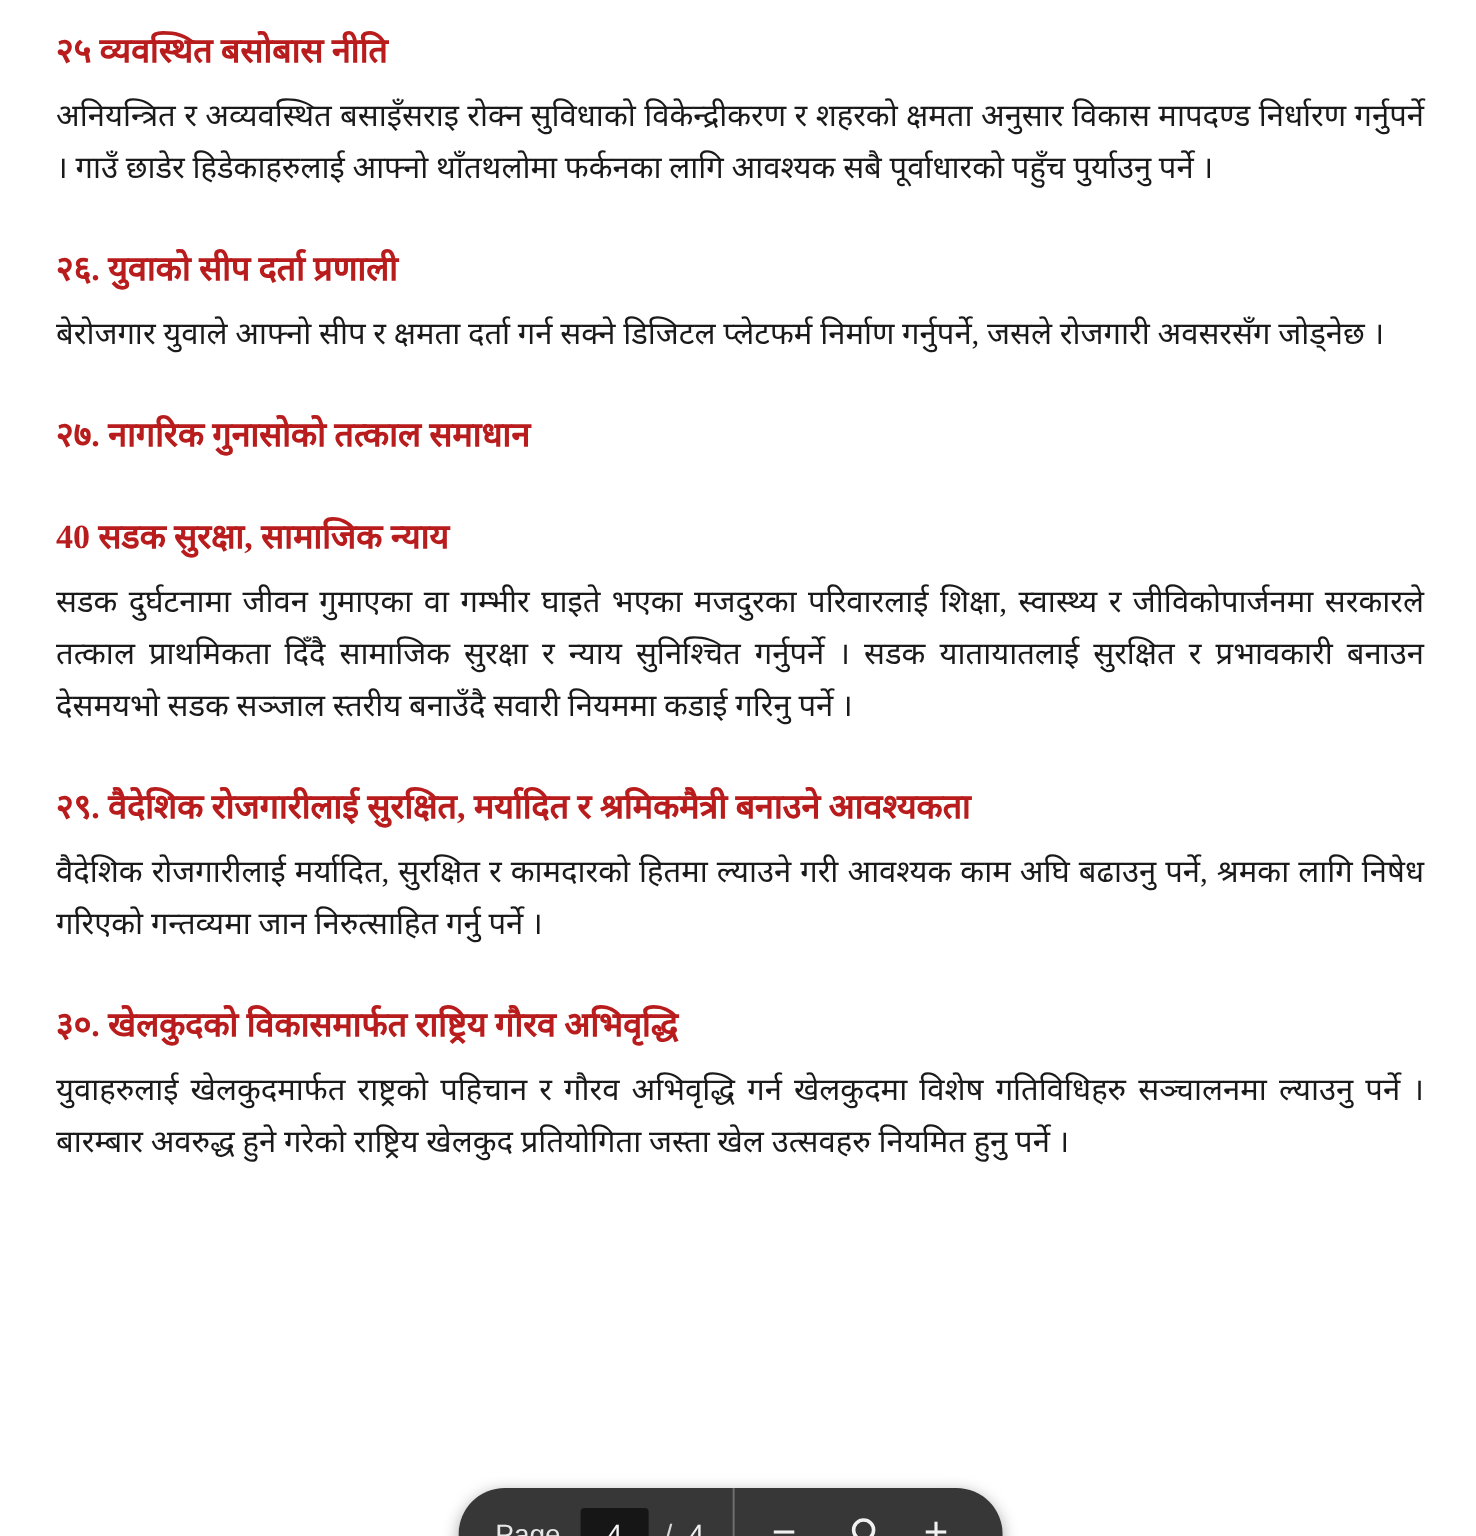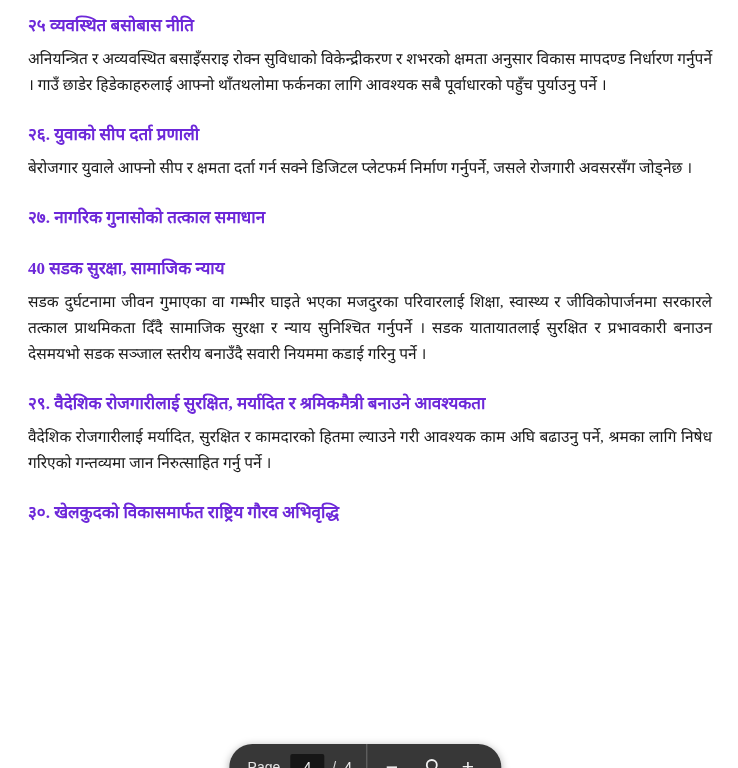--- a/index.html
+++ b/index.html
@@ -14,21 +14,21 @@
     font-family: "Liberation Serif", "DejaVu Serif", serif;
     color: #151515;
     padding: 12px 26px 0 28px;
   }
   .doc-section { margin-bottom: 23px; }
   .doc-heading {
     font-size: 17px;
     font-weight: 700;
     line-height: 28px;
     margin-bottom: 6px;
-    color: #6d28d9;
+    color: #b91c1c;
   }
   .doc-body {
     font-size: 15.5px;
     line-height: 26px;
     text-align: justify;
     color: #1a1a1a;
   }
   
   .pdf-toolbar {
     position: absolute;
@@ -83,21 +83,21 @@
   }
   .tb-btn svg { display: block; }
 </style>
 </head>
 <body>
 
 <div class="page">
 
   <section class="doc-section">
     <h2 class="doc-heading">२५ व्यवस्थित बसोबास नीति</h2>
-    <p class="doc-body">अनियन्त्रित र अव्यवस्थित बसाइँसराइ रोक्न सुविधाको विकेन्द्रीकरण र शभरको क्षमता अनुसार विकास मापदण्ड निर्धारण गर्नुपर्ने । गाउँ छाडेर हिडेकाहरुलाई आफ्नो थाँतथलोमा फर्कनका लागि आवश्यक सबै पूर्वाधारको पहुँच पुर्याउनु पर्ने ।</p>
+    <p class="doc-body">अनियन्त्रित र अव्यवस्थित बसाइँसराइ रोक्न सुविधाको विकेन्द्रीकरण र शहरको क्षमता अनुसार विकास मापदण्ड निर्धारण गर्नुपर्ने । गाउँ छाडेर हिडेकाहरुलाई आफ्नो थाँतथलोमा फर्कनका लागि आवश्यक सबै पूर्वाधारको पहुँच पुर्याउनु पर्ने ।</p>
   </section>
 
   <section class="doc-section">
     <h2 class="doc-heading">२६. युवाको सीप दर्ता प्रणाली</h2>
     <p class="doc-body">बेरोजगार युवाले आफ्नो सीप र क्षमता दर्ता गर्न सक्ने डिजिटल प्लेटफर्म निर्माण गर्नुपर्ने, जसले रोजगारी अवसरसँग जोड्नेछ ।</p>
   </section>
 
   <section class="doc-section">
     <h2 class="doc-heading">२७. नागरिक गुनासोको तत्काल समाधान</h2>
   </section>
@@ -107,20 +107,21 @@
     <p class="doc-body">सडक दुर्घटनामा जीवन गुमाएका वा गम्भीर घाइते भएका मजदुरका परिवारलाई शिक्षा, स्वास्थ्य र जीविकोपार्जनमा सरकारले तत्काल प्राथमिकता दिँदै सामाजिक सुरक्षा र न्याय सुनिश्चित गर्नुपर्ने । सडक यातायातलाई सुरक्षित र प्रभावकारी बनाउन देसमयभो सडक सञ्जाल स्तरीय बनाउँदै सवारी नियममा कडाई गरिनु पर्ने ।</p>
   </section>
 
   <section class="doc-section">
     <h2 class="doc-heading">२९. वैदेशिक रोजगारीलाई सुरक्षित, मर्यादित र श्रमिकमैत्री बनाउने आवश्यकता</h2>
     <p class="doc-body">वैदेशिक रोजगारीलाई मर्यादित, सुरक्षित र कामदारको हितमा ल्याउने गरी आवश्यक काम अघि बढाउनु पर्ने, श्रमका लागि निषेध गरिएको गन्तव्यमा जान निरुत्साहित गर्नु पर्ने ।</p>
   </section>
 
   <section class="doc-section">
     <h2 class="doc-heading">३०. खेलकुदको विकासमार्फत राष्ट्रिय गौरव अभिवृद्धि</h2>
+    <p class="doc-body">युवाहरुलाई खेलकुदमार्फत राष्ट्रको पहिचान र गौरव अभिवृद्धि गर्न खेलकुदमा विशेष गतिविधिहरु सञ्चालनमा ल्याउनु पर्ने । बारम्बार अवरुद्ध हुने गरेको राष्ट्रिय खेलकुद प्रतियोगिता जस्ता खेल उत्सवहरु नियमित हुनु पर्ने ।</p>
   </section>
 
 
   <div class="pdf-toolbar">
     <span class="page-label">Page</span>
     <input class="page-input" type="text" value="4" style="">
     <span class="page-sep">/</span>
     <span class="page-total">4</span>
     <div class="tb-divider"></div>
     <button class="tb-btn">−</button>

